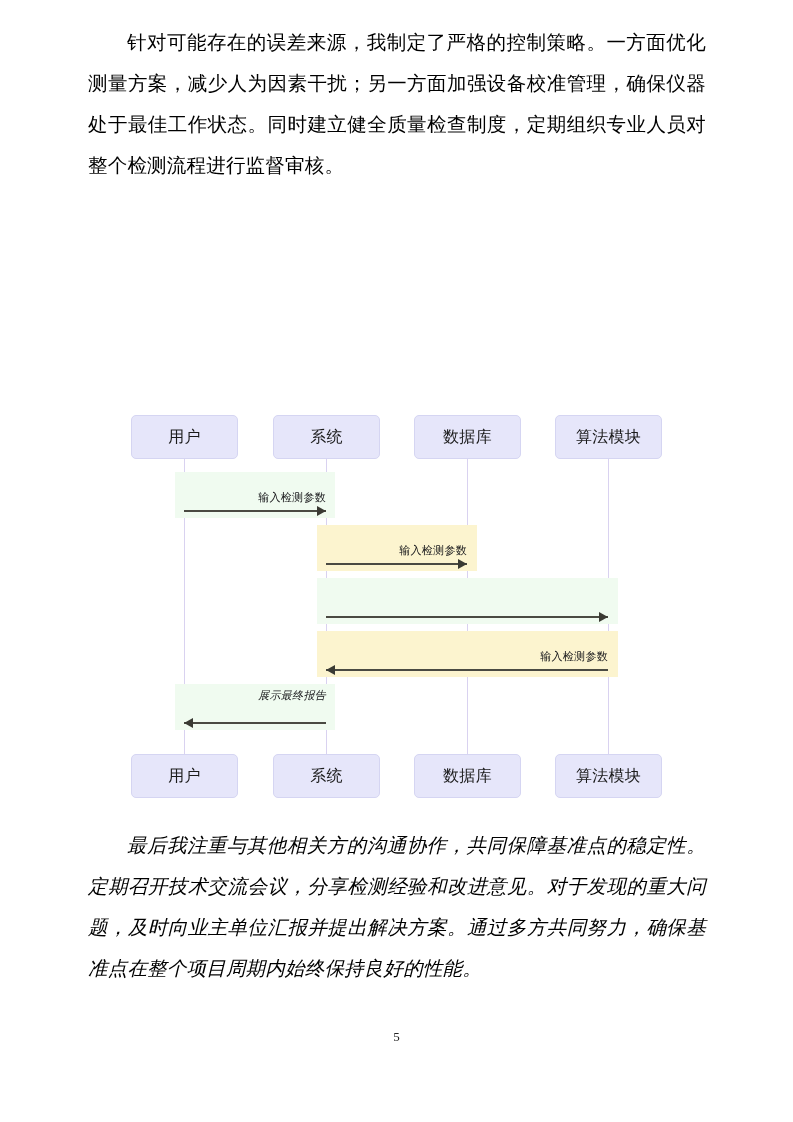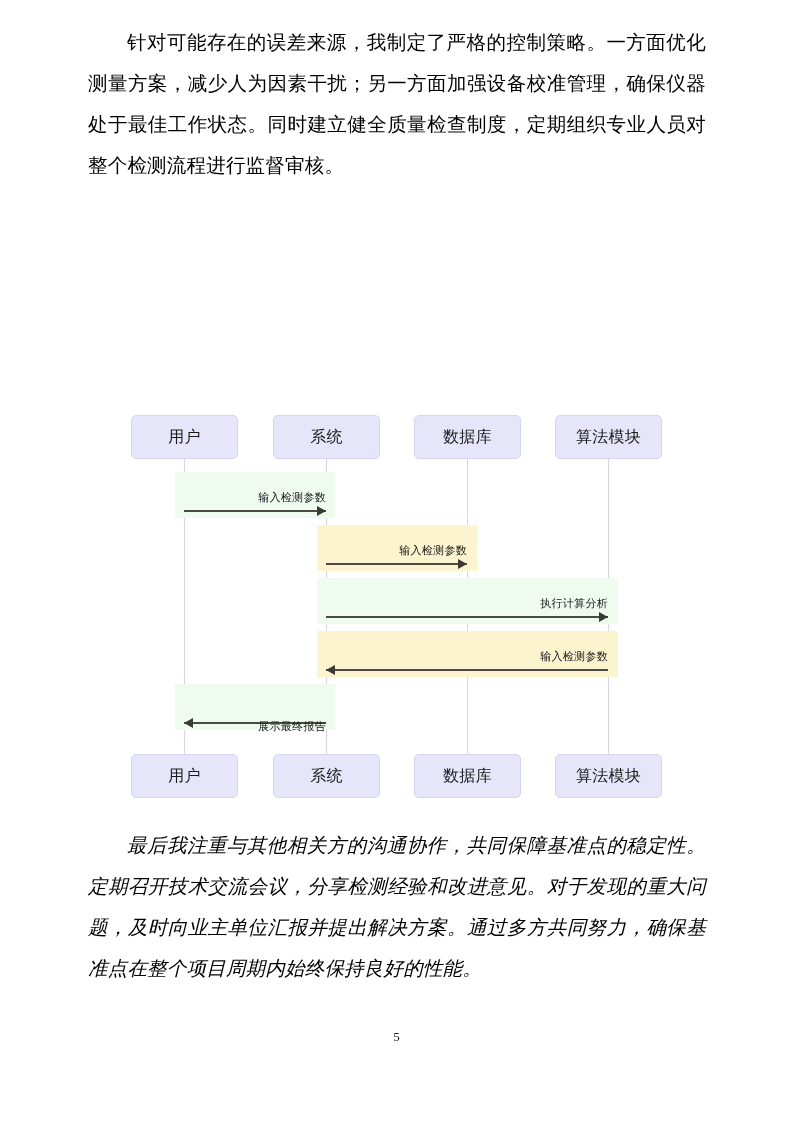--- a/index.html
+++ b/index.html
@@ -143,27 +143,26 @@
         <div class="band yellow" style="left: 317px; width: 301px; top: 235px;"></div>
         <div class="band green" style="left: 175px; width: 160px; top: 288px;"></div>
         <div class="msg-line" style="left: 184px; width: 142px; top: 114px;"></div>
         <div class="arrow-head right" style="top: 110px; left: 317px;"></div>
         <div class="msg-label" style="left: 184px; width: 142px; top: 94px;">输入检测参数</div>
         <div class="msg-line" style="left: 326px; width: 141px; top: 167px;"></div>
         <div class="arrow-head right" style="top: 163px; left: 458px;"></div>
         <div class="msg-label" style="left: 326px; width: 141px; top: 147px;">输入检测参数</div>
         <div class="msg-line" style="left: 326px; width: 282px; top: 220px;"></div>
         <div class="arrow-head right" style="top: 216px; left: 599px;"></div>
-        <div class="msg-label" style="left: 326px; width: 282px; top: 200px;">执行计算分析</div>
         <div class="msg-line" style="left: 326px; width: 282px; top: 273px;"></div>
         <div class="arrow-head left" style="top: 269px; left: 326px;"></div>
         <div class="msg-label" style="left: 326px; width: 282px; top: 253px;">输入检测参数</div>
         <div class="msg-line" style="left: 184px; width: 142px; top: 326px;"></div>
         <div class="arrow-head left" style="top: 322px; left: 184px;"></div>
-        <div class="msg-label" style="left: 184px; width: 142px; top: 323px;">展示最终报告</div>
+        <div class="msg-label" style="left: 184px; width: 142px; top: 292px; font-style: italic;">展示最终报告</div>
         <div class="actor-box" style="left: 131px; width: 107px; top: 19px;">用户</div>
         <div class="actor-box" style="left: 273px; width: 107px; top: 19px;">系统</div>
         <div class="actor-box" style="left: 414px; width: 107px; top: 19px;">数据库</div>
         <div class="actor-box" style="left: 555px; width: 107px; top: 19px;">算法模块</div>
         <div class="actor-box" style="left: 131px; width: 107px; top: 358px;">用户</div>
         <div class="actor-box" style="left: 273px; width: 107px; top: 358px;">系统</div>
         <div class="actor-box" style="left: 414px; width: 107px; top: 358px;">数据库</div>
         <div class="actor-box" style="left: 555px; width: 107px; top: 358px;">算法模块</div>
       </div>
   </div>

